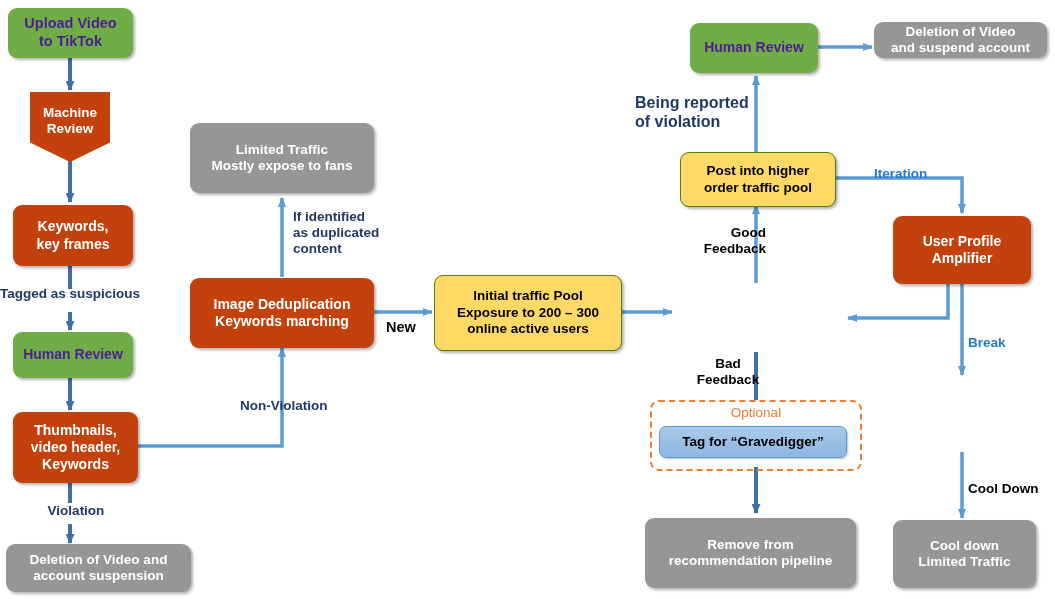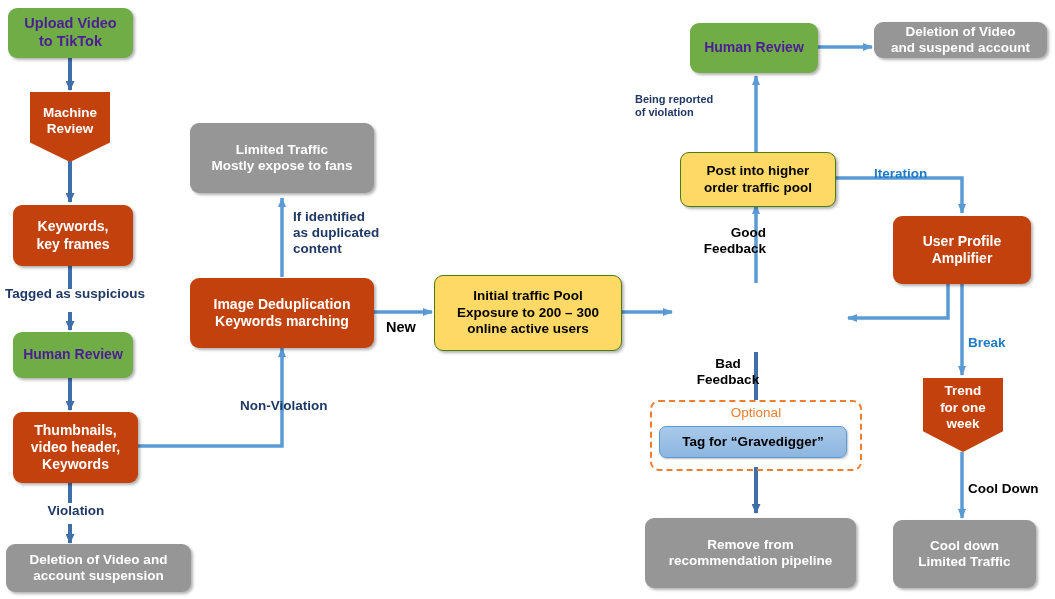--- a/index.html
+++ b/index.html
@@ -152,21 +152,21 @@
 
     <line x1="756" y1="467" x2="756" y2="513" stroke="#3E6FA8" stroke-width="4" marker-end="url(#ah-dark)"></line>
   </svg>
 
   <div class="node rounded green" style="left:8px; top:8px; width:125px; height:50px; font-size:14.5px;">Upload Video<br>to TikTok</div>
 
   <div class="node pentagon blue" style="left:30px; top:92px; width:80px; height:70px; font-size:13.5px; padding-bottom:12px;">Machine<br>Review</div>
 
   <div class="node rounded blue" style="left:13px; top:205px; width:120px; height:61px; font-size:14px;">Keywords,<br>key frames</div>
 
-  <div class="edge-label label-dark" style="left:0px; top:286px; width:150px; text-align:center; font-size:13.5px;">Tagged as suspicious</div>
+  <div class="edge-label label-dark" style="left:0px; top:286px; width:150px; font-size:13.5px;">Tagged as suspicious</div>
 
   <div class="node rounded green" style="left:13px; top:332px; width:120px; height:46px; font-size:14px;">Human Review</div>
 
   <div class="node rounded blue" style="left:13px; top:412px; width:125px; height:71px; font-size:14px;">Thumbnails,<br>video header,<br>Keywords</div>
 
   <div class="edge-label label-dark" style="left:0px; top:503px; width:152px; text-align:center; font-size:13.5px;">Violation</div>
 
   <div class="node rounded gray" style="left:6px; top:544px; width:185px; height:48px; font-size:13.5px;">Deletion of Video and<br>account suspension</div>
 
   <div class="node rounded gray" style="left:190px; top:123px; width:184px; height:70px; font-size:13.5px;">Limited Traffic<br>Mostly expose to fans</div>
@@ -181,33 +181,32 @@
 
   <div class="node rounded amber" style="left:434px; top:275px; width:188px; height:76px; font-size:13.5px;">Initial traffic Pool<br>Exposure to 200 – 300<br>online active users</div>
 
 
   <div class="edge-label label-black" style="left:686px; top:225px; width:80px; text-align:right; font-size:13.5px;">Good<br>Feedback</div>
 
   <div class="edge-label label-black" style="left:688px; top:356px; width:80px; text-align:center; font-size:13.5px;">Bad<br>Feedback</div>
 
   <div class="node rounded amber" style="left:680px; top:152px; width:156px; height:55px; font-size:13.5px;">Post into higher<br>order traffic pool</div>
 
-  <div class="edge-label label-dark" style="left:635px; top:93px; font-size:11px; text-align:left;">Being reported<br>of violation</div>
+  <div class="edge-label label-dark" style="left:635px; top:93px; font-size:16px; text-align:left;">Being reported<br>of violation</div>
 
   <div class="node rounded green" style="left:690px; top:23px; width:128px; height:50px; font-size:14px;">Human Review</div>
 
   <div class="node rounded gray" style="left:874px; top:22px; width:173px; height:36px; font-size:13.5px;">Deletion of Video<br>and suspend account</div>
 
   <div class="edge-label label-blue" style="left:874px; top:166px; font-size:13.5px;">Iteration</div>
 
   <div class="node rounded blue" style="left:893px; top:216px; width:138px; height:68px; font-size:14px;">User Profile<br>Amplifier</div>
 
   <div class="edge-label label-blue" style="left:968px; top:335px; font-size:13.5px;">Break</div>
 
-  <div class="node pentagon blue" style="left:923px; top:378px; width:80px; height:74px; font-size:13.5px; padding-bottom:14px;">Trend<br>for one<br>week</div>
 
   <div class="edge-label label-black" style="left:968px; top:481px; font-size:13.5px;">Cool Down</div>
 
   <div class="node rounded gray" style="left:893px; top:520px; width:143px; height:68px; font-size:13.5px;">Cool down<br>Limited Traffic</div>
 
   <div class="optional-box" style="left:650px; top:400px; width:208px; height:67px;">
     <div class="optional-title" style="top:3px; font-size:13.5px;">Optional</div>
   </div>
   <div class="node lightblue-btn" style="left:659px; top:426px; width:188px; height:32px; font-size:13.5px;">Tag for “Gravedigger”</div>
 

